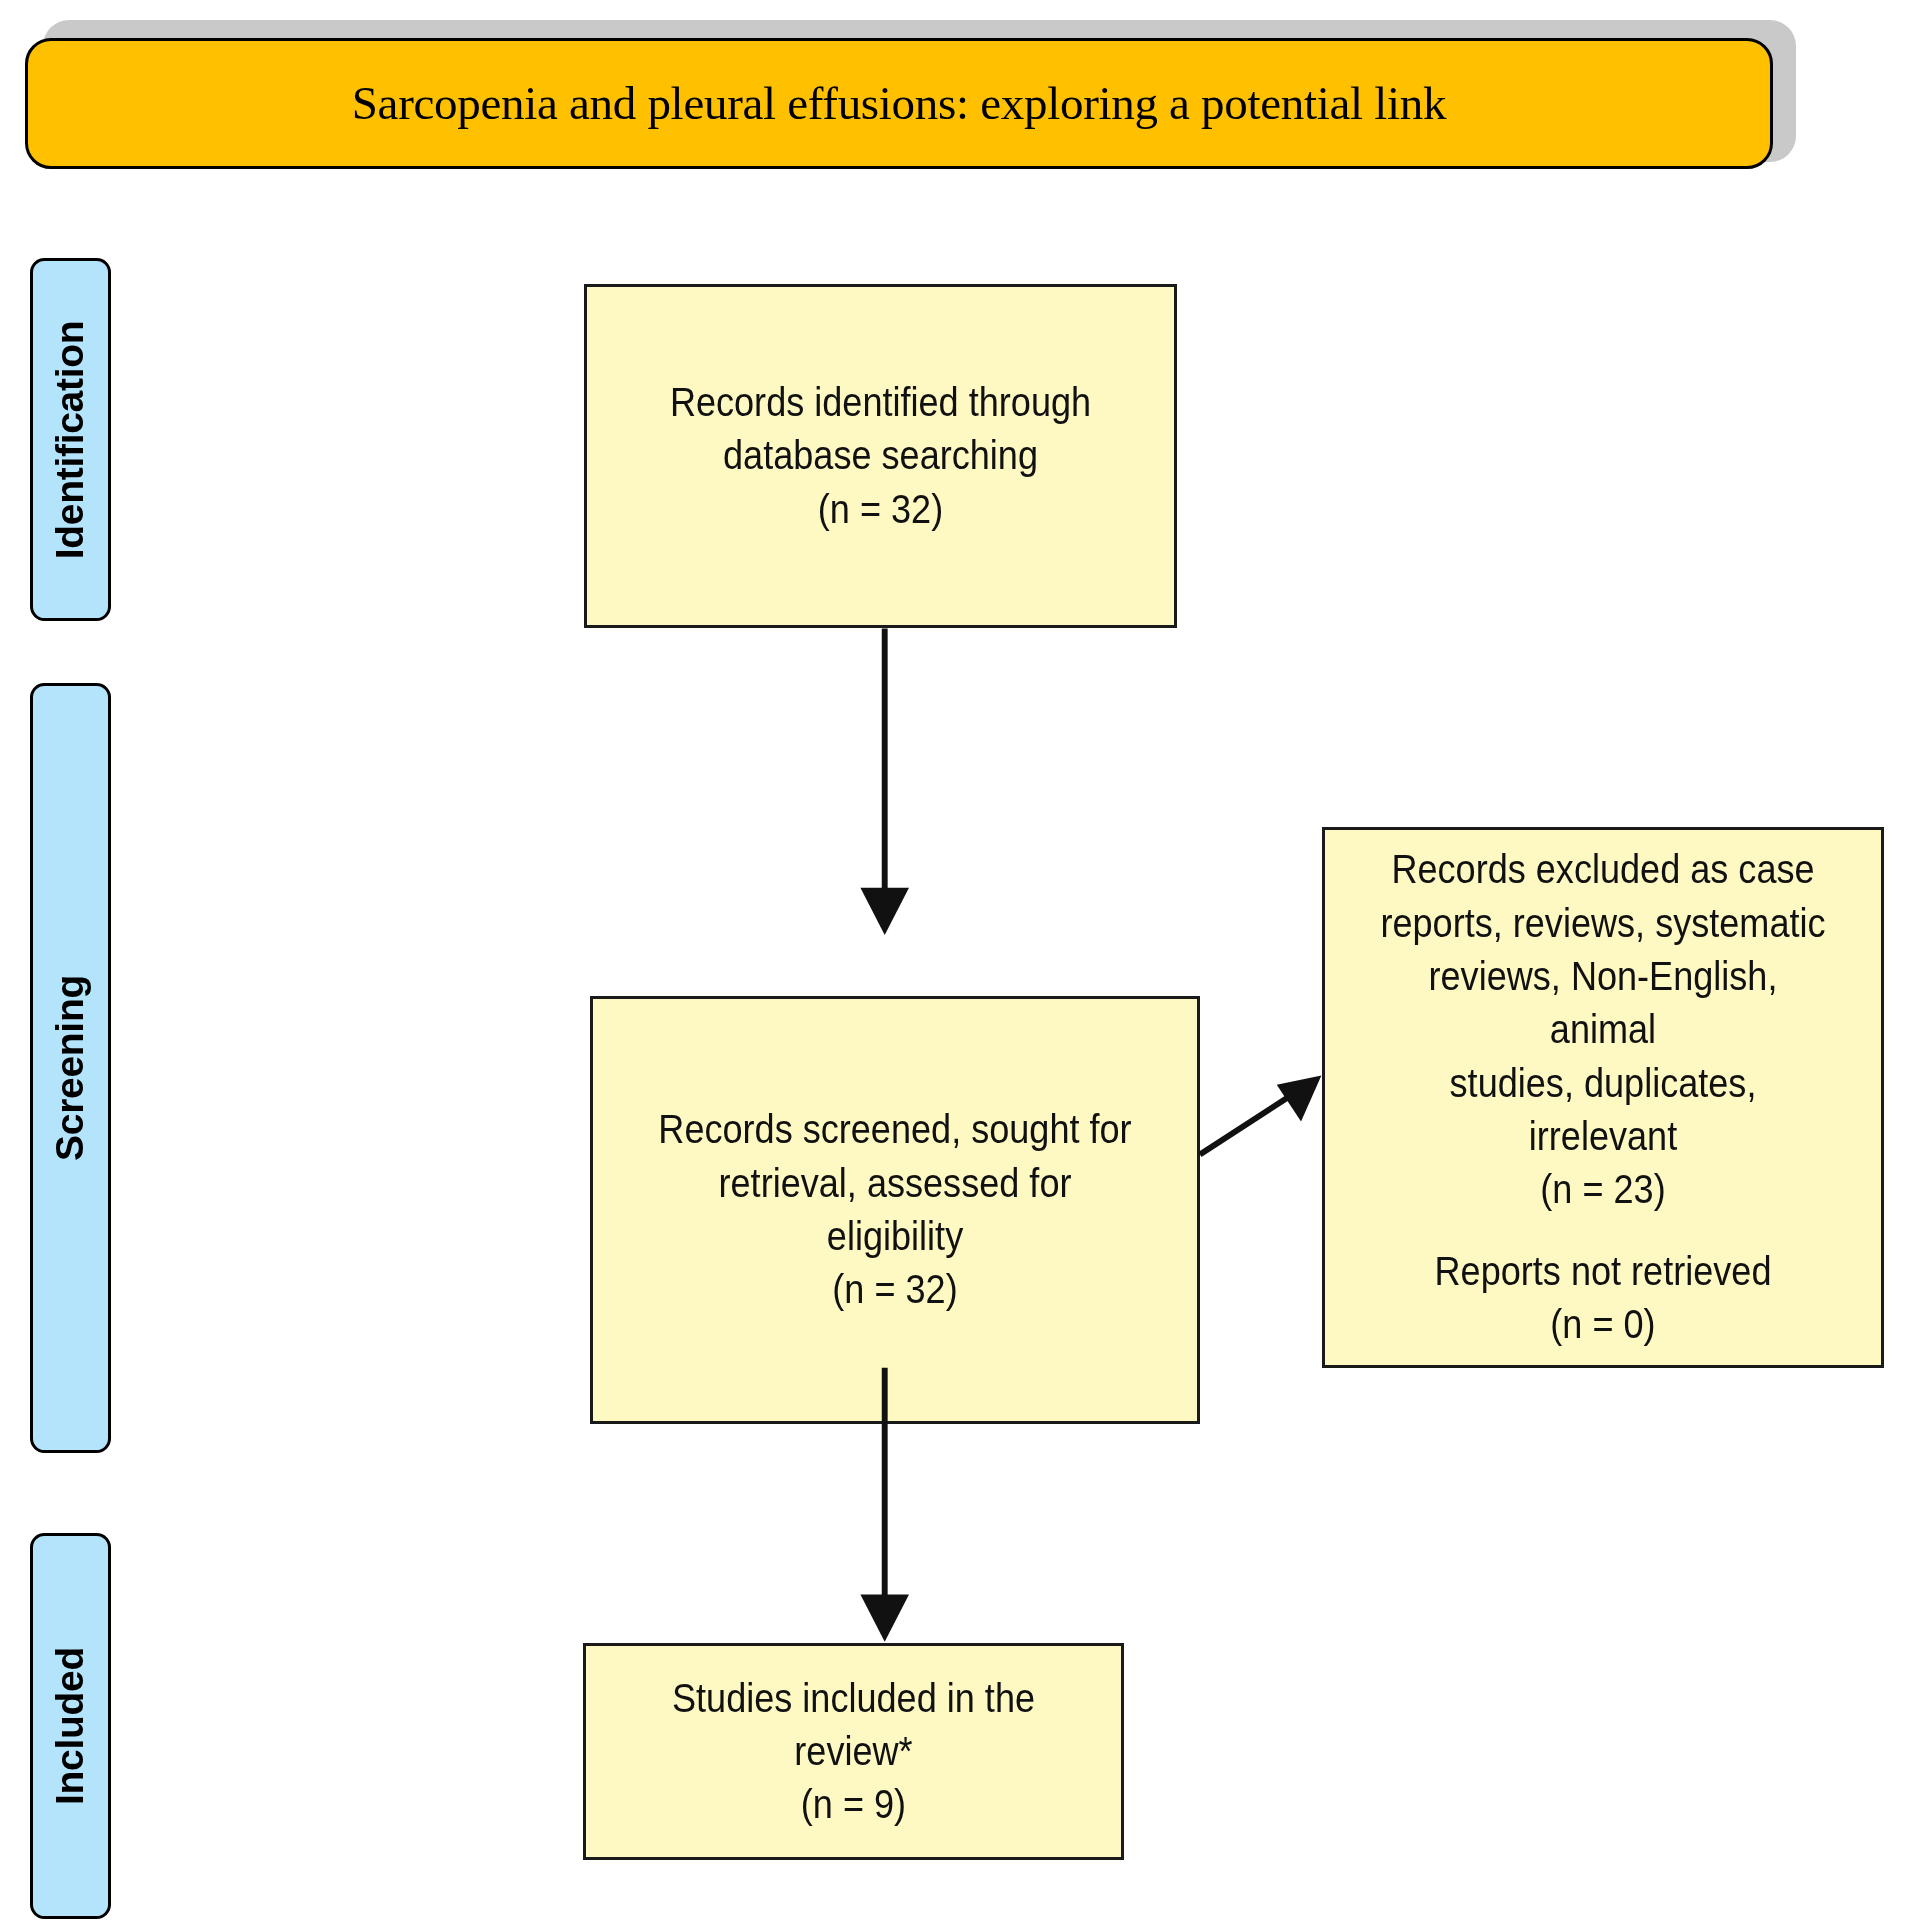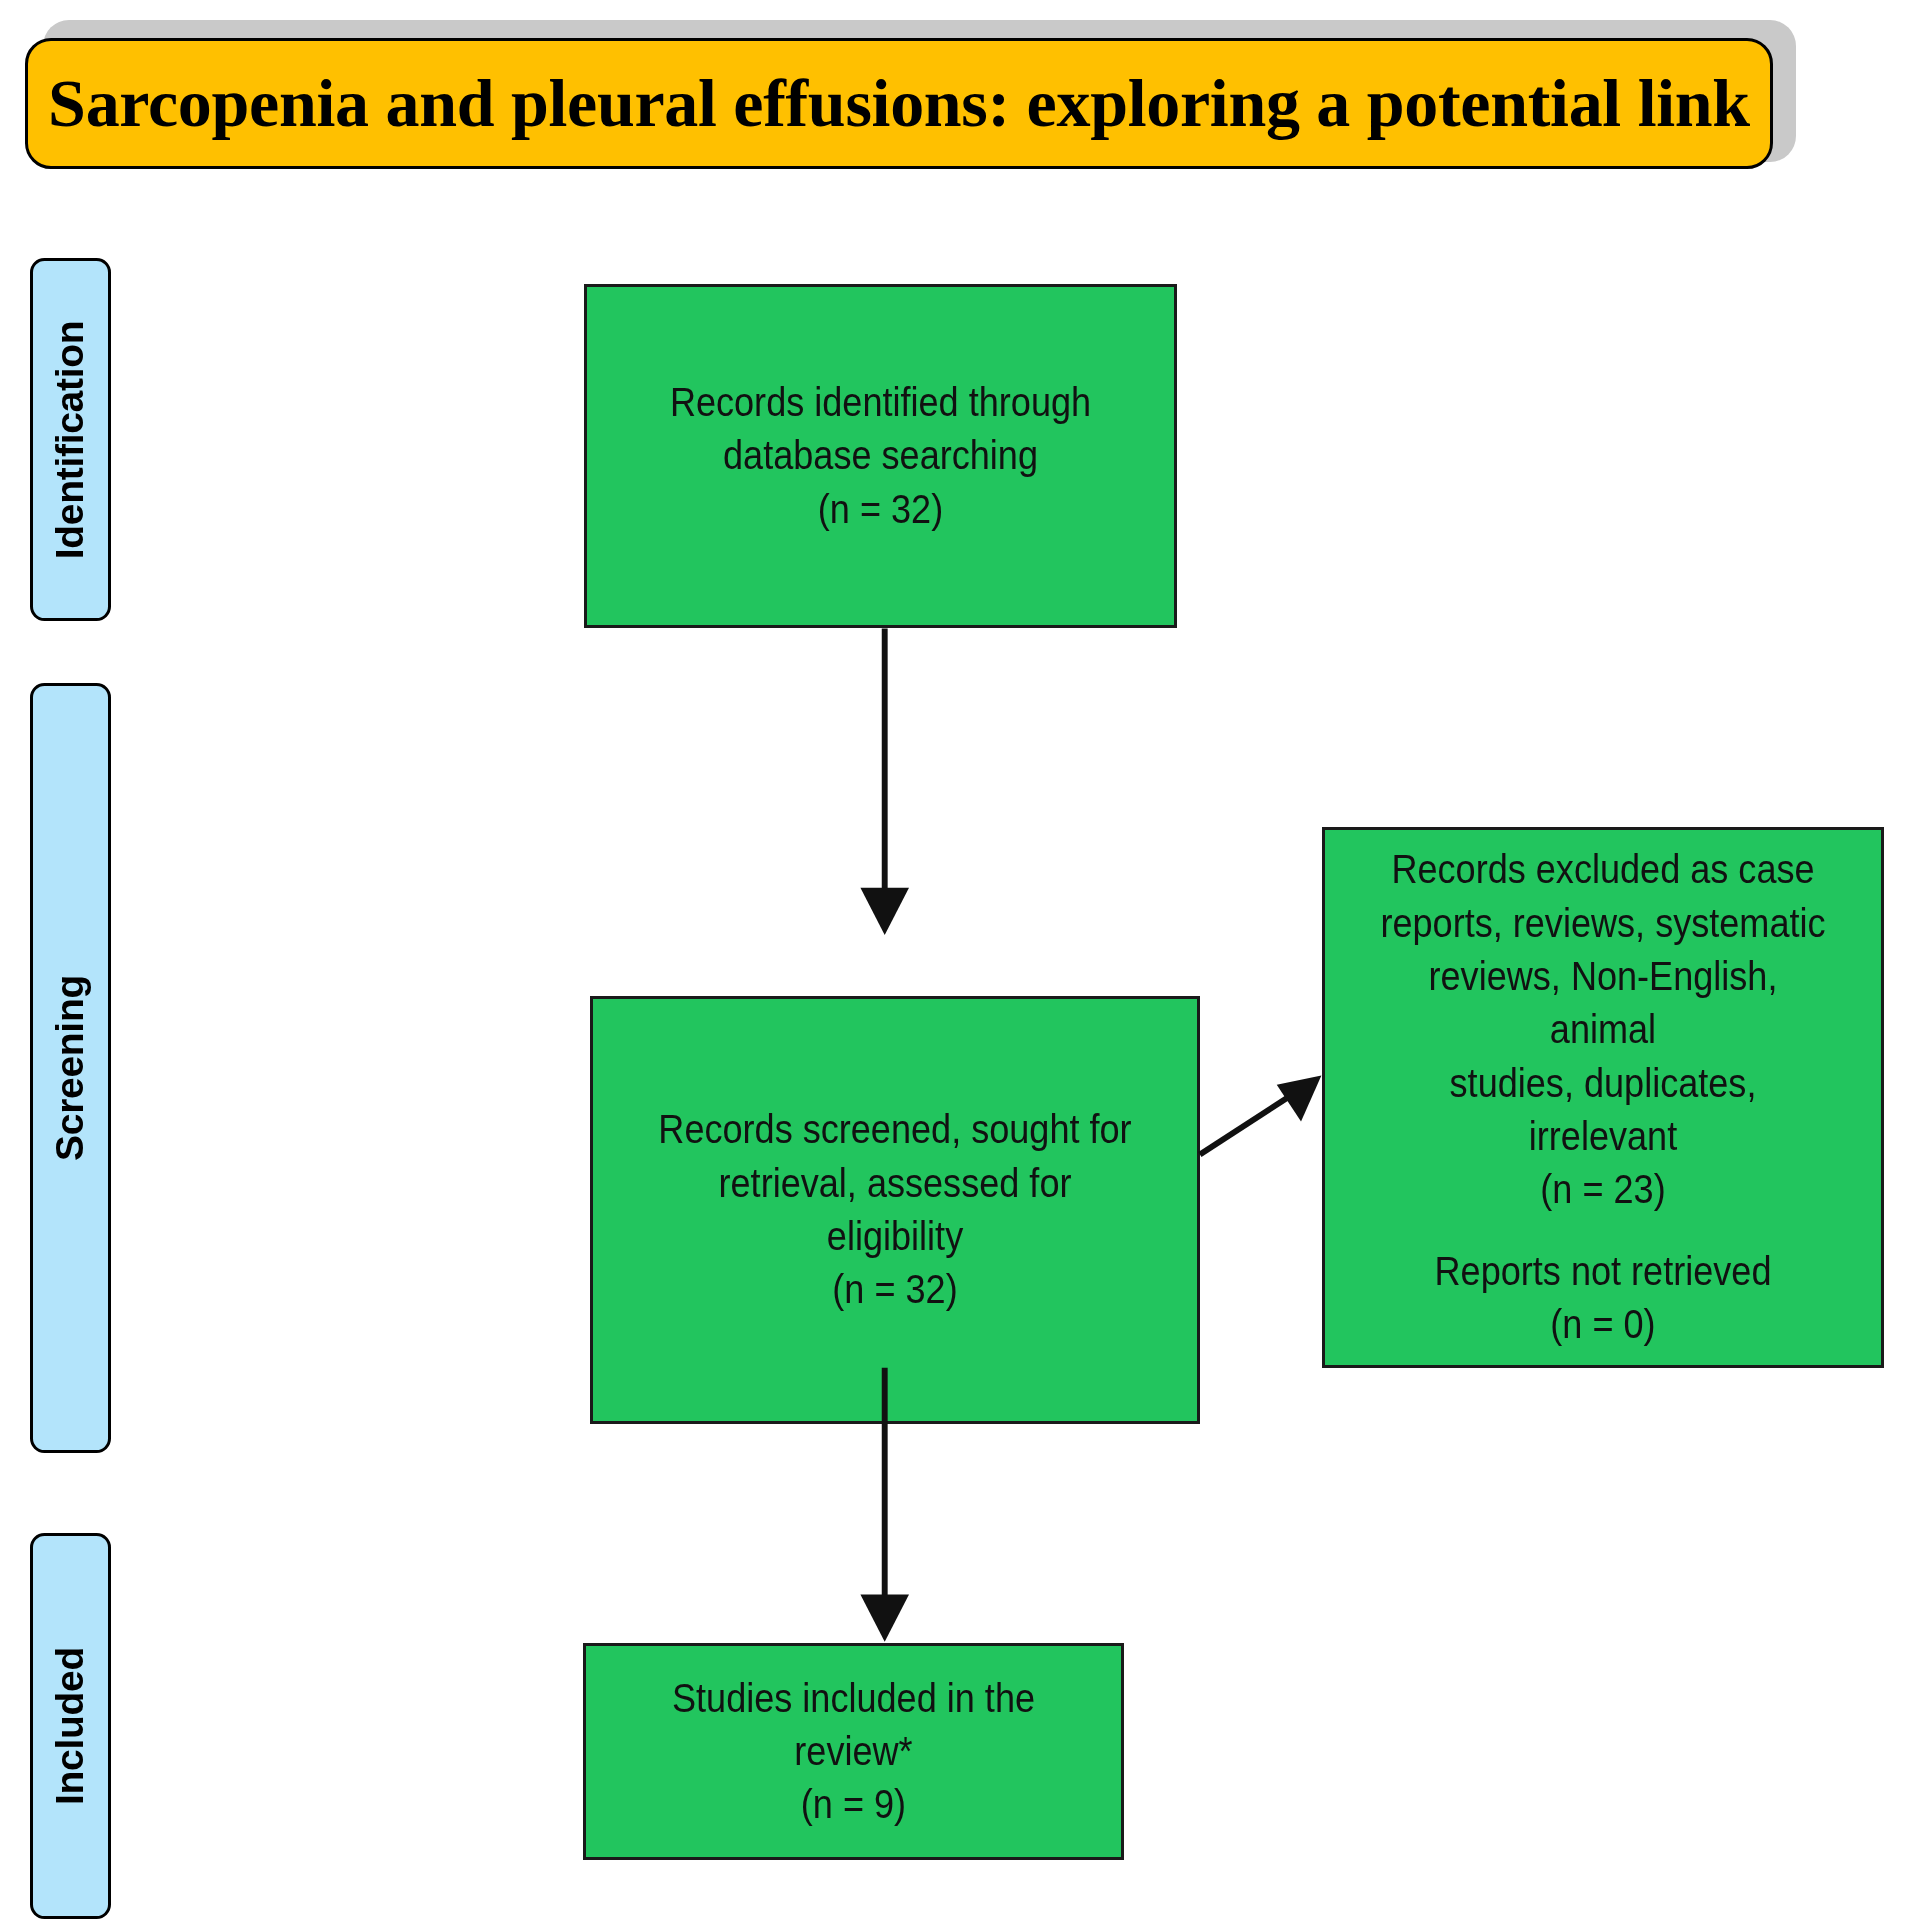--- a/index.html
+++ b/index.html
@@ -36,22 +36,22 @@
     background: #FFC000;
     border: 3.9px solid #000000;
     border-radius: 26px;
     box-sizing: border-box;
     display: flex;
     align-items: center;
     justify-content: center;
   }
   .banner-title {
     font-family: "Liberation Serif", "DejaVu Serif", serif;
-    font-weight: 700;
-    font-size: 68px;
+    font-weight: 400;
+    font-size: 47px;
     color: #000000;
     line-height: 1.05;
     letter-spacing: -0.3px;
     white-space: nowrap;
     text-align: center;
   }
 
   
   .stage-pill {
     position: absolute;
@@ -75,21 +75,21 @@
     color: #000000;
     letter-spacing: -0.3px;
   }
   #stage-identification { top: 258px;  height: 363px; }
   #stage-screening      { top: 683px; height: 770px; }
   #stage-included       { top: 1533px; height: 386px; }
 
   
   .flow-box {
     position: absolute;
-    background: #22c55e;
+    background: #fef9c3;
     border: 3.9px solid #1a1a1a;
     box-sizing: border-box;
     display: flex;
     align-items: center;
     justify-content: center;
     padding: 0 23px;
   }
   .flow-text {
     font-family: "Liberation Sans Narrow", "Liberation Sans", "DejaVu Sans Condensed", "DejaVu Sans", sans-serif;
     font-size: 41px;

